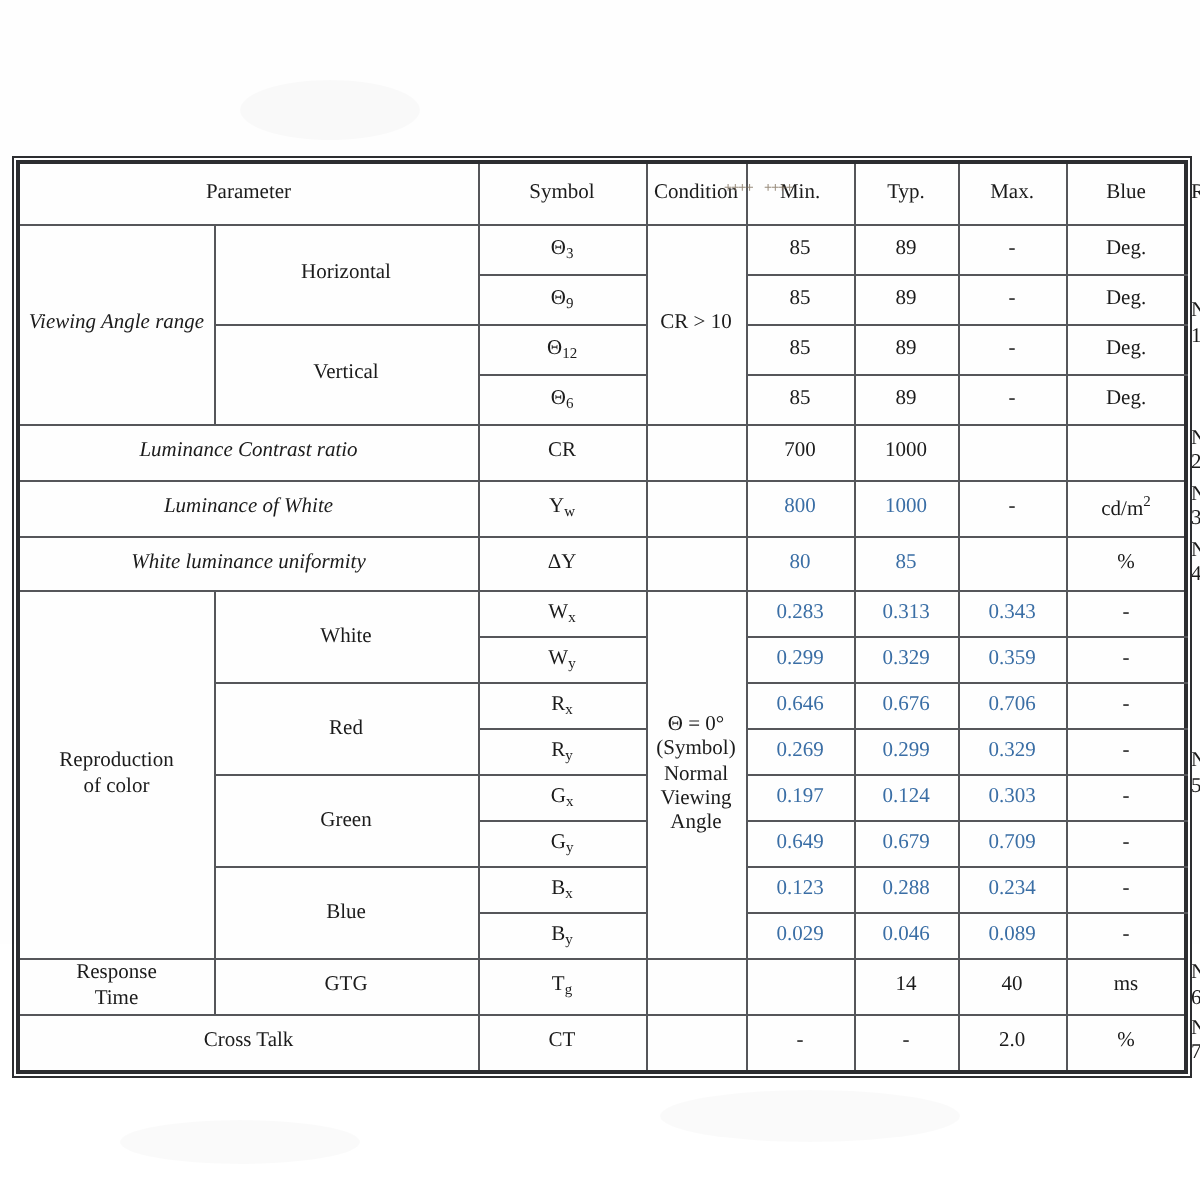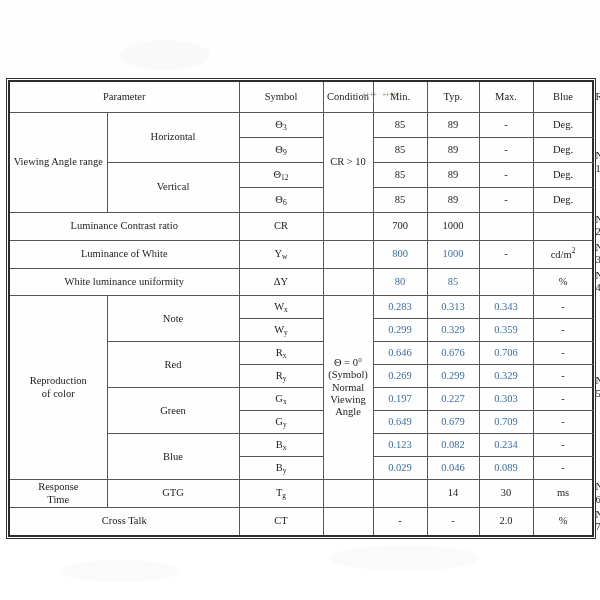--- a/index.html
+++ b/index.html
@@ -61,20 +61,21 @@
   }
 
   .hdr td {
     height: 28px;
     font-size: 11px;
   }
 
   td.lft {
     text-align: left;
     padding-left: 6px;
+    font-style: italic;
   }
 
   td.num {
     color: #3a6ea5;
   }
 
   td.blk {
     color: #1b1b1b;
   }
 
@@ -211,21 +212,21 @@
         <td class="blk"></td>
         <td class="blk">%</td>
         <td>Note 4</td>
       </tr>
 
       <tr class="rowh">
         <td rowspan="8">
           <span>Reproduction</span><br>
           <span>of color</span>
         </td>
-        <td rowspan="2" colspan="2">Note</td>
+        <td rowspan="2" colspan="2">White</td>
         <td class="sym"><span>W</span><sub>x</sub></td>
         <td rowspan="8" class="cond-multi">
           <span>Θ = 0°</span><br>
           <span>(Symbol)</span><br>
           <span>Normal</span><br>
           <span>Viewing</span><br>
           <span>Angle</span>
         </td>
         <td class="num">0.283</td>
         <td class="num">0.313</td>
@@ -254,37 +255,37 @@
         <td class="num">0.269</td>
         <td class="num">0.299</td>
         <td class="num">0.329</td>
         <td class="blk">-</td>
       </tr>
 
       <tr class="rowh">
         <td rowspan="2" colspan="2">Green</td>
         <td class="sym"><span>G</span><sub>x</sub></td>
         <td class="num">0.197</td>
-        <td class="num">0.227</td>
+        <td class="num">0.124</td>
         <td class="num">0.303</td>
         <td class="blk">-</td>
       </tr>
       <tr class="rowh">
         <td class="sym"><span>G</span><sub>y</sub></td>
         <td class="num">0.649</td>
         <td class="num">0.679</td>
         <td class="num">0.709</td>
         <td class="blk">-</td>
       </tr>
 
       <tr class="rowh">
         <td rowspan="2" colspan="2">Blue</td>
         <td class="sym"><span>B</span><sub>x</sub></td>
         <td class="num">0.123</td>
-        <td class="num">0.082</td>
+        <td class="num">0.288</td>
         <td class="num">0.234</td>
         <td class="blk">-</td>
       </tr>
       <tr class="rowh">
         <td class="sym"><span>B</span><sub>y</sub></td>
         <td class="num">0.029</td>
         <td class="num">0.046</td>
         <td class="num">0.089</td>
         <td class="blk">-</td>
       </tr>
@@ -292,21 +293,21 @@
       <tr class="rowh2">
         <td>
           <span>Response</span><br>
           <span>Time</span>
         </td>
         <td colspan="2">GTG</td>
         <td class="sym"><span>T</span><sub>g</sub></td>
         <td></td>
         <td class="blk"></td>
         <td class="blk">14</td>
-        <td class="blk">30</td>
+        <td class="blk">40</td>
         <td class="blk">ms</td>
         <td>Note 6</td>
       </tr>
 
       <tr class="rowh2">
         <td colspan="3">Cross Talk</td>
         <td class="sym">CT</td>
         <td></td>
         <td class="blk">-</td>
         <td class="blk">-</td>

